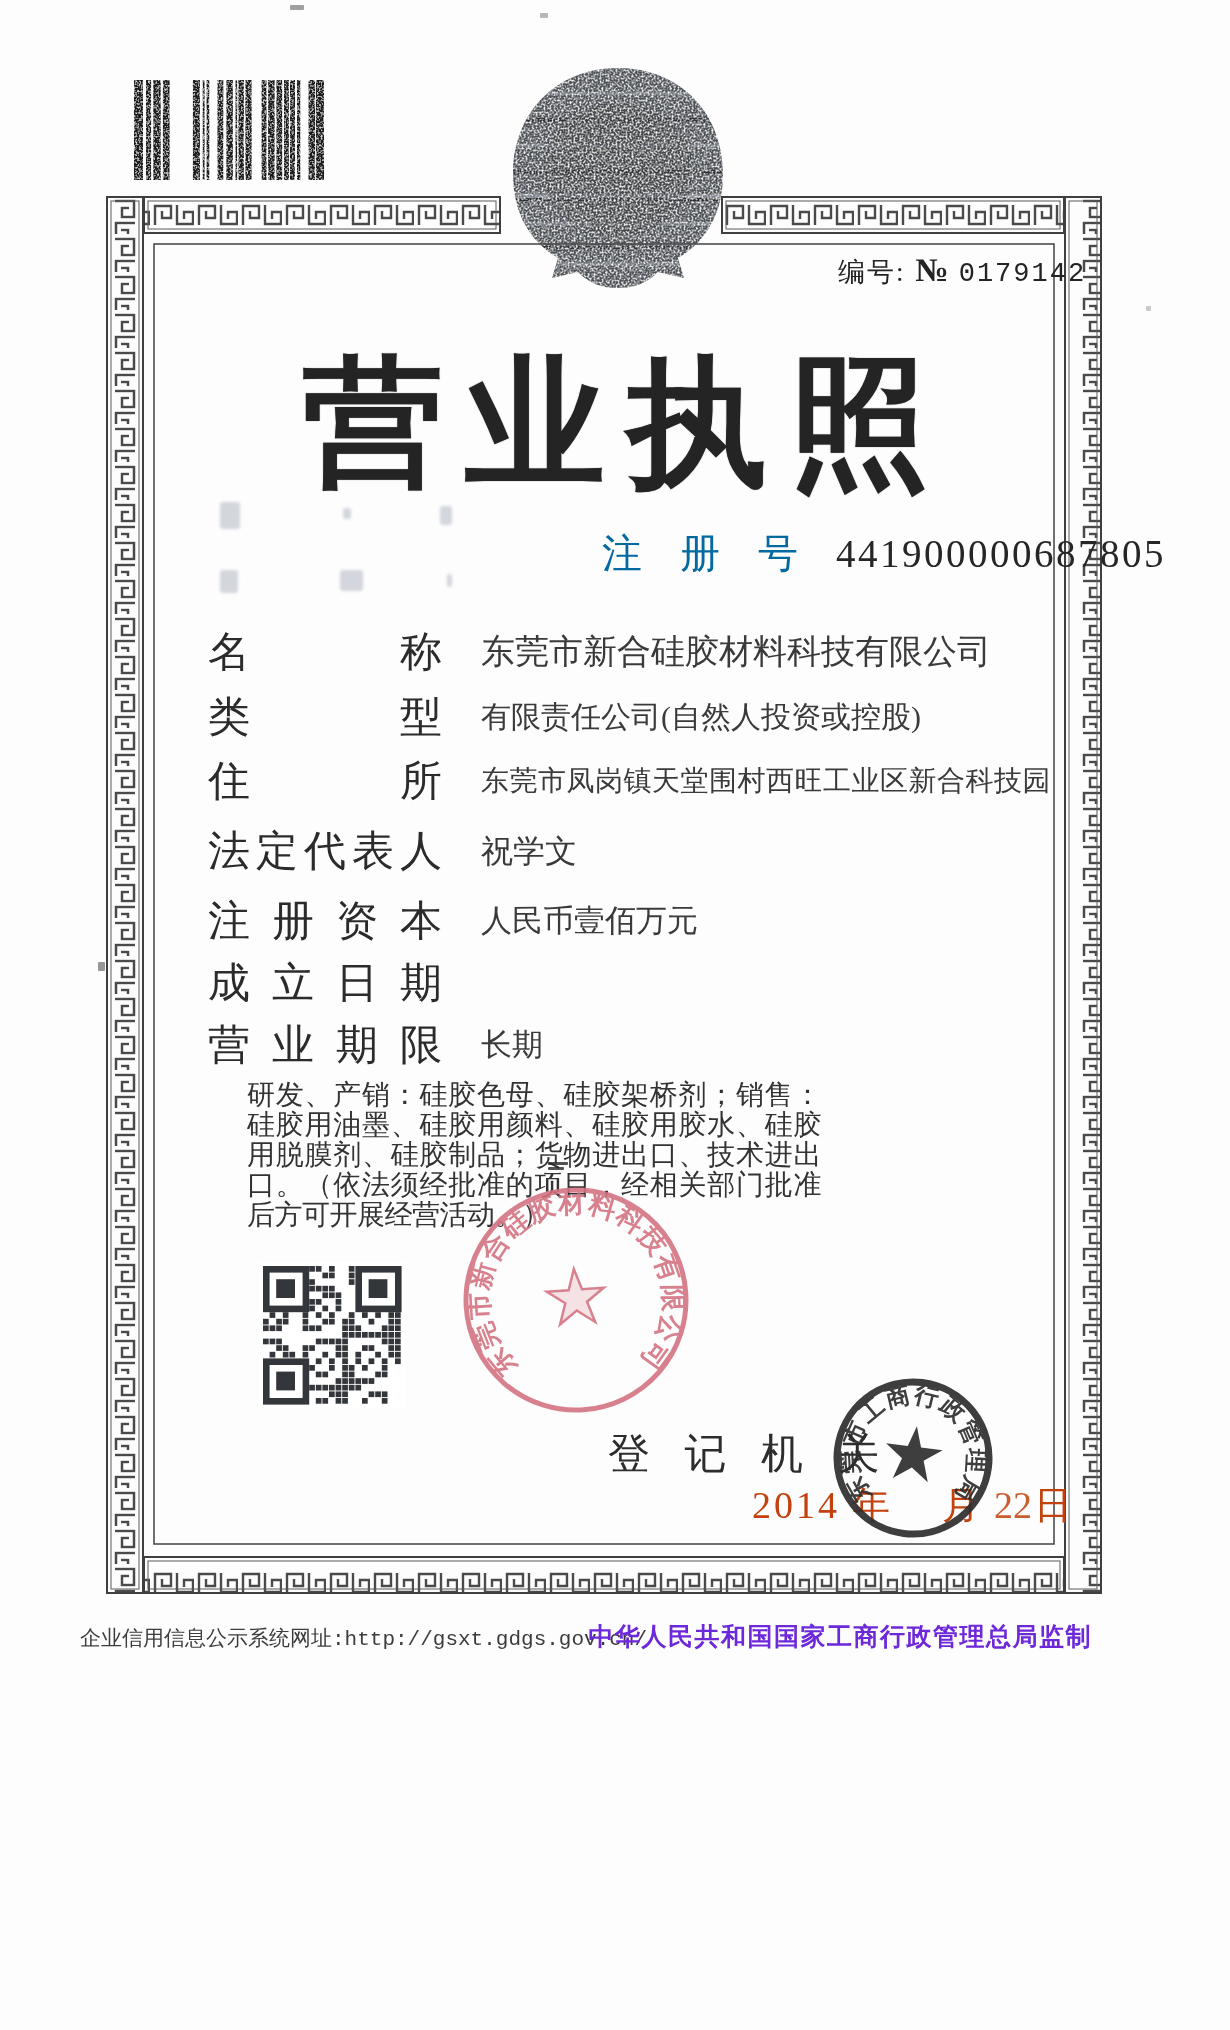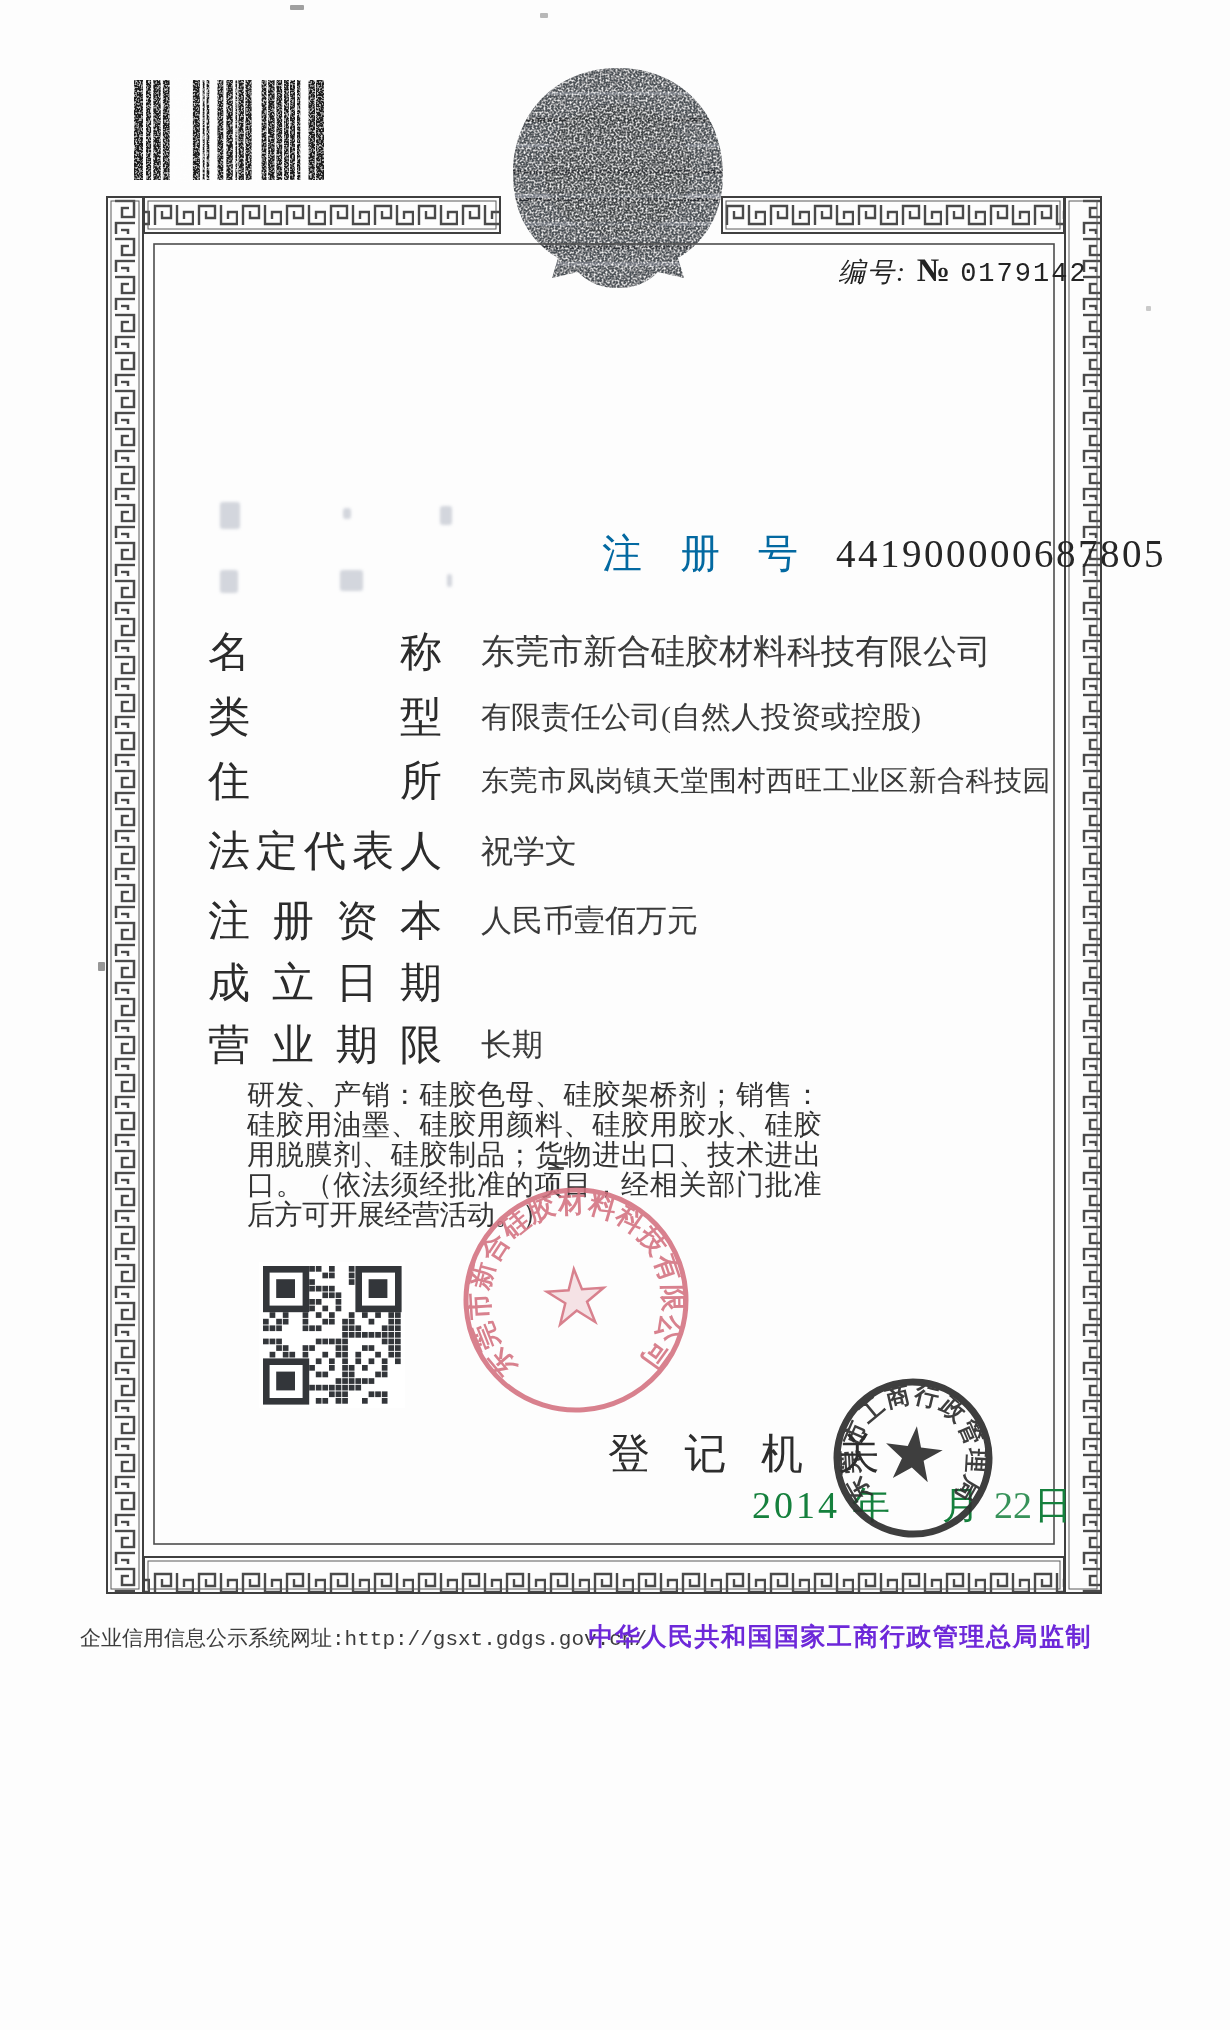--- a/index.html
+++ b/index.html
@@ -2,21 +2,21 @@
 <html><head>
 <meta charset="utf-8">
 <style>
   html,body{margin:0;padding:0;background:#ffffff;}
   .page{position:relative;width:1230px;height:2030px;background:#fdfdfd;overflow:hidden;
         font-family:"Liberation Serif","DejaVu Serif",serif;color:#2e2e2e;}
   .abs{position:absolute;}
 
   
   .serial{left:838px;top:252px;display:flex;align-items:baseline;gap:10px;color:#232323;}
-  .serial .lab{font-size:27px;letter-spacing:2px;font-style:italic;}
+  .serial .lab{font-size:27px;letter-spacing:2px;}
   .serial .no{font-size:33px;font-weight:bold;}
   .serial .digits{font-family:"Liberation Mono","DejaVu Sans Mono",monospace;font-size:27px;letter-spacing:2px;}
 
   
   .title{top:330px;left:50%;transform:translateX(-50%);margin-left:12px;white-space:nowrap;
          font-family:"Liberation Sans","DejaVu Sans",sans-serif;font-weight:bold;
          font-size:140px;letter-spacing:22px;color:#242424;text-shadow:0 0 1px #555;}
 
   
   .regno{left:602px;top:526px;display:flex;align-items:baseline;}
@@ -32,21 +32,21 @@
   .r1{top:692px}.r1 .fvalue{font-size:30px;}
   .r2{top:756px}.r2 .fvalue{font-size:28px;letter-spacing:.5px;}
   .r3{top:826px}.r3 .fvalue{font-size:32px;}
   .r4{top:896px}.r4 .fvalue{font-size:31px;}
   .r5{top:958px}.r5 .fvalue{font-size:33px;}
   .r6{top:1020px}.r6 .fvalue{font-size:31px;}
   .r7{top:1080px}.r7 .fvalue{font-size:28px;line-height:30px;width:574px;letter-spacing:-0.5px;
        text-align:justify;color:#333;}
 
   .registrar{left:608px;top:1426px;font-size:42px;letter-spacing:12px;color:#2d2d2d;}
-  .dateline{left:752px;top:1480px;font-size:38px;color:#15803d;display:flex;align-items:baseline;}
+  .dateline{left:752px;top:1480px;font-size:38px;color:#c2410c;display:flex;align-items:baseline;}
   .dateline .y{letter-spacing:3px;}
   .dateline .u1{margin-left:12px;}
   .dateline .u2{margin-left:52px;}
   .dateline .d{margin-left:14px;opacity:.85;}
   .dateline .u3{margin-left:2px;}
 
   .foot-l{left:80px;top:1624px;font-family:"Liberation Mono","DejaVu Sans Mono",monospace;
           font-size:21px;color:#3c3c3c;letter-spacing:0;}
   .foot-r{right:138px;top:1620px;font-size:25px;font-weight:600;color:#6d28d9;letter-spacing:1.5px;font-family:Liberation Serif, serif;}
 
@@ -155,20 +155,21 @@
 
     <rect x="48" y="48" width="900" height="1300" fill="none" stroke="#4d4d4d" stroke-width="1.6"></rect>
   </svg>
 
   <div class="abs serial">
     <span class="lab">编号:</span>
     <span class="no">№</span>
     <span class="digits">0179142</span>
   </div>
 
+  <div class="abs title">营业执照</div>
 
   <div class="abs regno">
     <span class="lab">注 册 号</span>
     <span class="num">441900000687805</span>
   </div>
 
   <div class="row r0">
     <div class="flabel">名称</div>
     <div class="fvalue">东莞市新合硅胶材料科技有限公司</div>
   </div>

